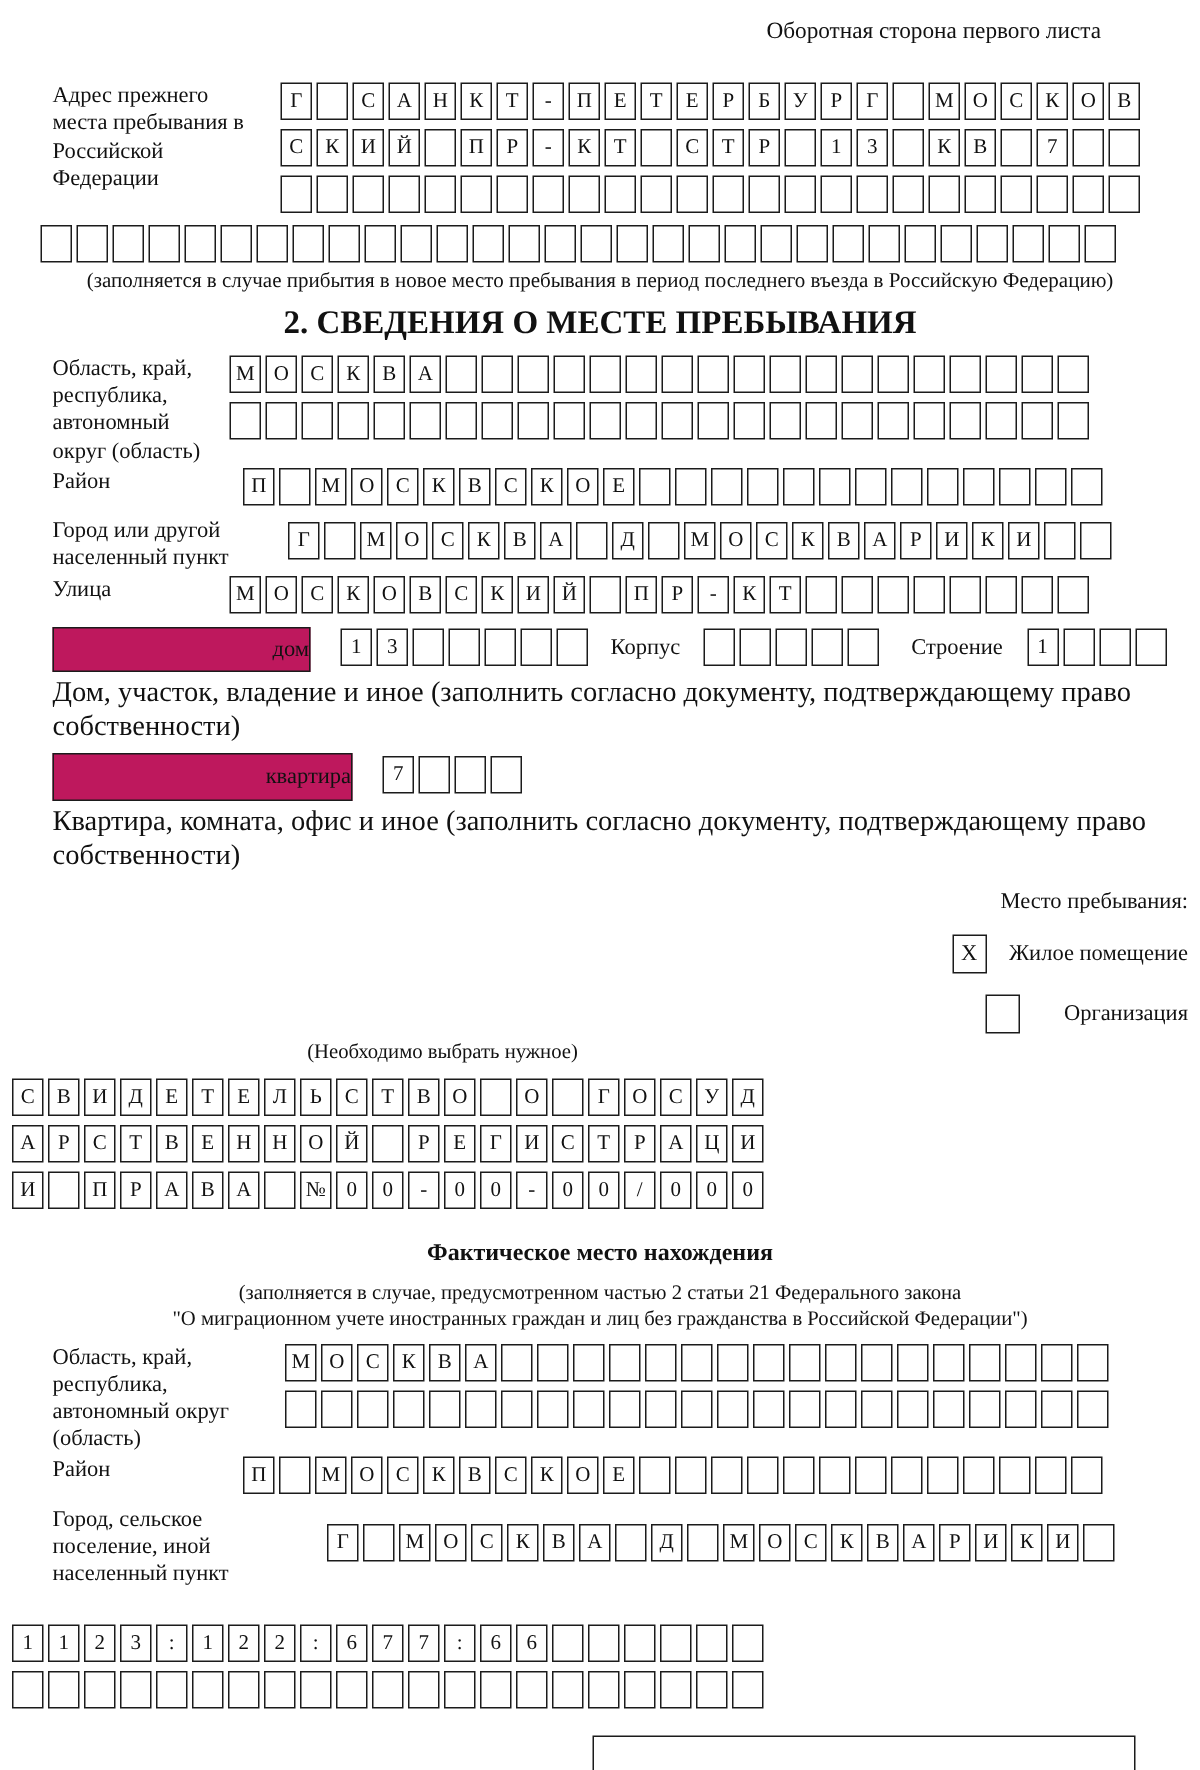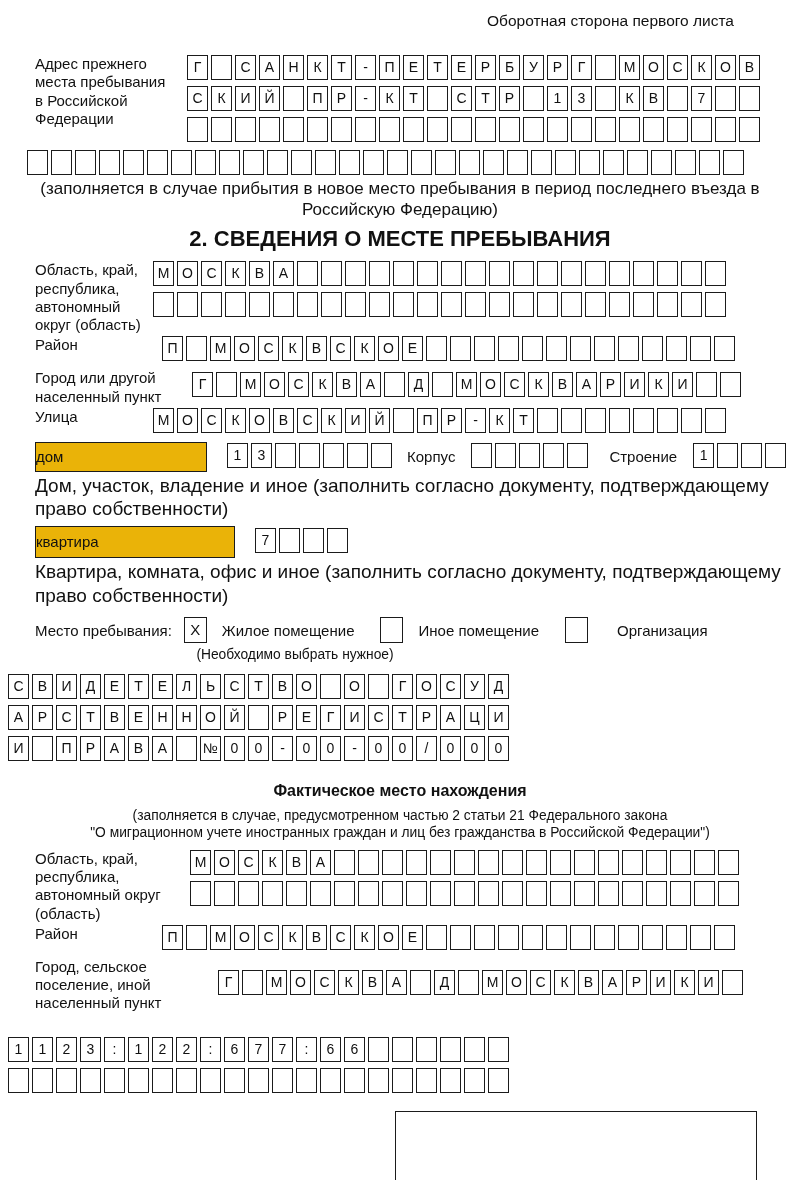--- a/index.html
+++ b/index.html
@@ -1,44 +1,44 @@
 <!DOCTYPE html>
 <html><head>
 <meta charset="utf-8">
 <style>
   html,body{margin:0;padding:0;background:#ffffff;}
   .page{
     width:800px;height:1180px;box-sizing:border-box;
     padding:12px 8px 0 8px;background:#fff;color:#111;
-    font-family:Liberation Sans, sans-serif;
+    font-family:Liberation Serif, serif;
     font-size:15px;line-height:1.22;overflow:hidden;
   }
   .hdr{text-align:right;padding-right:58px;margin-bottom:24px;font-size:15.5px;}
   .frow{display:flex;align-items:flex-start;margin-bottom:2px;gap:10px;}
   .frow.vcenter{align-items:center;}
   .lbl{flex:0 0 auto;padding-left:27px;box-sizing:border-box;}
   .rows{flex:1 1 auto;}
   .cellrow{white-space:nowrap;margin-bottom:3px;height:28px;}
   .cell{
     display:inline-block;width:19px;height:23px;margin-right:3px;
     border:1.6px solid #1b1b1b;text-align:center;vertical-align:top;
     font-size:14px;line-height:23px;background:#fff;
   }
   .cbox .cell{width:21px;height:24px;line-height:24px;font-size:15px;}
   .namebox{
     display:inline-block;box-sizing:border-box;border:1.6px solid #1b1b1b;
-    text-align:left;vertical-align:middle;background:#eab308;
+    text-align:right;vertical-align:middle;background:#be185d;
   }
   .fullrow{margin-left:19px;margin-bottom:1px;}
-  .note{font-size:17px;text-align:center;margin-bottom:4px;}
+  .note{font-size:14px;text-align:center;margin-bottom:4px;}
   .note-left{font-size:19px;margin:1px 0 6px 27px;}
   .title{font-weight:bold;text-align:center;font-size:22px;margin:6px 0 8px 0;}
   .subtitle{font-weight:bold;text-align:center;font-size:16px;margin:14px 0 8px 0;}
   .centernote{font-size:13.8px;text-align:center;}
-  .stayrow{display:flex;align-items:center;margin:10px 0 2px 0;padding-left:27px;gap:12px;}
+  .stayrow{display:flex;align-items:flex-end;margin:10px 0 2px 0;padding-left:27px;gap:12px;flex-direction:column;}
   .stayrow .opt{display:flex;align-items:center;gap:12px;}
   .docblock{margin-top:10px;}
   .stamp{
     margin:12px 0 4px 387px;width:362px;height:146px;
     border:1.8px solid #1b1b1b;box-sizing:border-box;background:#fff;
   }
   .stampcap{width:386px;margin-left:375px;text-align:center;font-size:14.6px;line-height:1.33;}
 </style>
 </head>
 <body>
@@ -100,24 +100,20 @@
   <div class="note-left">Квартира, комната, офис и иное (заполнить согласно документу, подтверждающему право собственности)</div>
 
   <div class="stayrow">
     <span>Место пребывания:</span>
     <span class="opt">
       <span class="cellrow cbox" style="margin-bottom:0"><span class="cell">X</span></span>
       <span>Жилое помещение</span>
     </span>
     <span class="opt" style="margin-left:14px">
       <span class="cellrow cbox" style="margin-bottom:0"><span class="cell"></span></span>
-      <span>Иное помещение</span>
-    </span>
-    <span class="opt" style="margin-left:14px">
-      <span class="cellrow cbox" style="margin-bottom:0"><span class="cell"></span></span>
       <span style="margin-left:14px">Организация</span>
     </span>
   </div>
   <div class="centernote" style="margin:2px 210px 0 0">(Необходимо выбрать нужное)</div>
 
   <div class="frow docblock">
     <div class="rows">
       <div class="cellrow"><span class="cell">С</span><span class="cell">В</span><span class="cell">И</span><span class="cell">Д</span><span class="cell">Е</span><span class="cell">Т</span><span class="cell">Е</span><span class="cell">Л</span><span class="cell">Ь</span><span class="cell">С</span><span class="cell">Т</span><span class="cell">В</span><span class="cell">О</span><span class="cell"></span><span class="cell">О</span><span class="cell"></span><span class="cell">Г</span><span class="cell">О</span><span class="cell">С</span><span class="cell">У</span><span class="cell">Д</span></div>
       <div class="cellrow"><span class="cell">А</span><span class="cell">Р</span><span class="cell">С</span><span class="cell">Т</span><span class="cell">В</span><span class="cell">Е</span><span class="cell">Н</span><span class="cell">Н</span><span class="cell">О</span><span class="cell">Й</span><span class="cell"></span><span class="cell">Р</span><span class="cell">Е</span><span class="cell">Г</span><span class="cell">И</span><span class="cell">С</span><span class="cell">Т</span><span class="cell">Р</span><span class="cell">А</span><span class="cell">Ц</span><span class="cell">И</span></div>
       <div class="cellrow"><span class="cell">И</span><span class="cell"></span><span class="cell">П</span><span class="cell">Р</span><span class="cell">А</span><span class="cell">В</span><span class="cell">А</span><span class="cell"></span><span class="cell">№</span><span class="cell">0</span><span class="cell">0</span><span class="cell">-</span><span class="cell">0</span><span class="cell">0</span><span class="cell">-</span><span class="cell">0</span><span class="cell">0</span><span class="cell">/</span><span class="cell">0</span><span class="cell">0</span><span class="cell">0</span></div>

